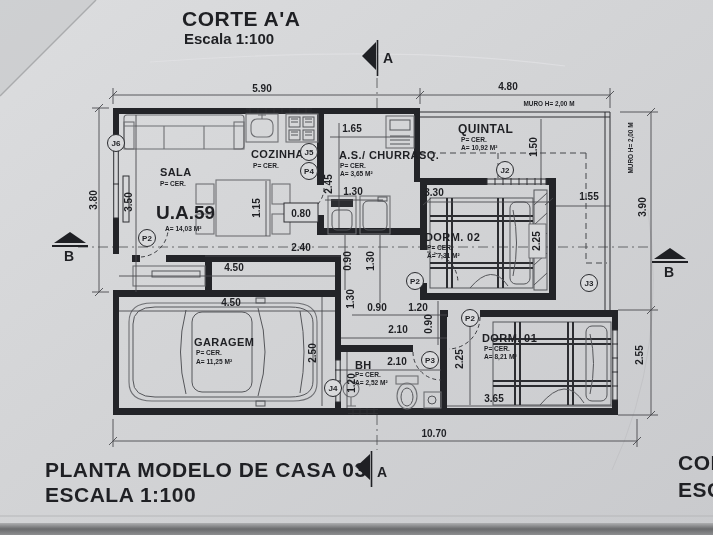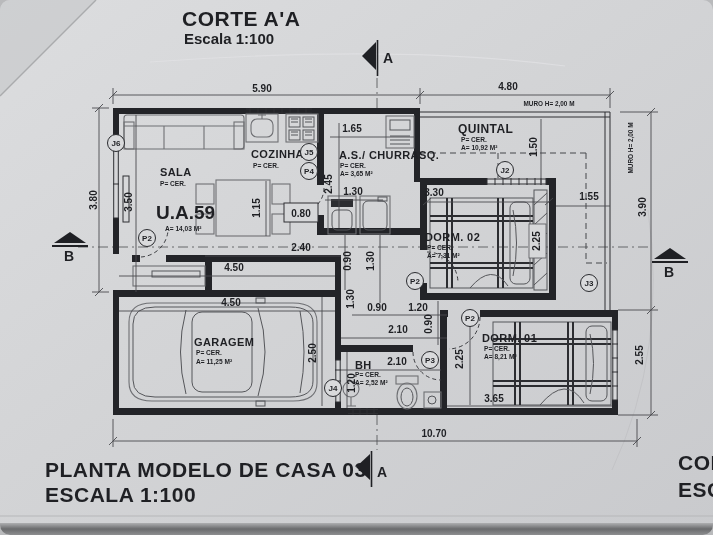--- a/index.html
+++ b/index.html
@@ -1,17 +1,17 @@
 <!DOCTYPE html>
 <html><head>
 <meta charset="utf-8">
 <style>
   html,body{margin:0;padding:0;background:#b9babc;}
   .page{position:relative;width:713px;height:535px;overflow:hidden;
-        font-family:"Liberation Sans",sans-serif;border-radius:10px;}
+        font-family:"Liberation Sans",sans-serif;}
   svg{display:block;}
   text{fill:#1f2024;}
   .t-title{font-size:21px;font-weight:700;letter-spacing:.5px;}
   .t-sub{font-size:15px;font-weight:600;}
   .t-big{font-size:21px;font-weight:700;letter-spacing:.5px;}
   .t-room{font-size:11px;font-weight:700;letter-spacing:.4px;}
   .t-room-lg{font-size:12px;font-weight:700;letter-spacing:.4px;}
   .t-small{font-size:6.6px;font-weight:600;}
   .t-ua{font-size:19px;font-weight:700;}
   .t-dim{font-size:10px;font-weight:700;}

